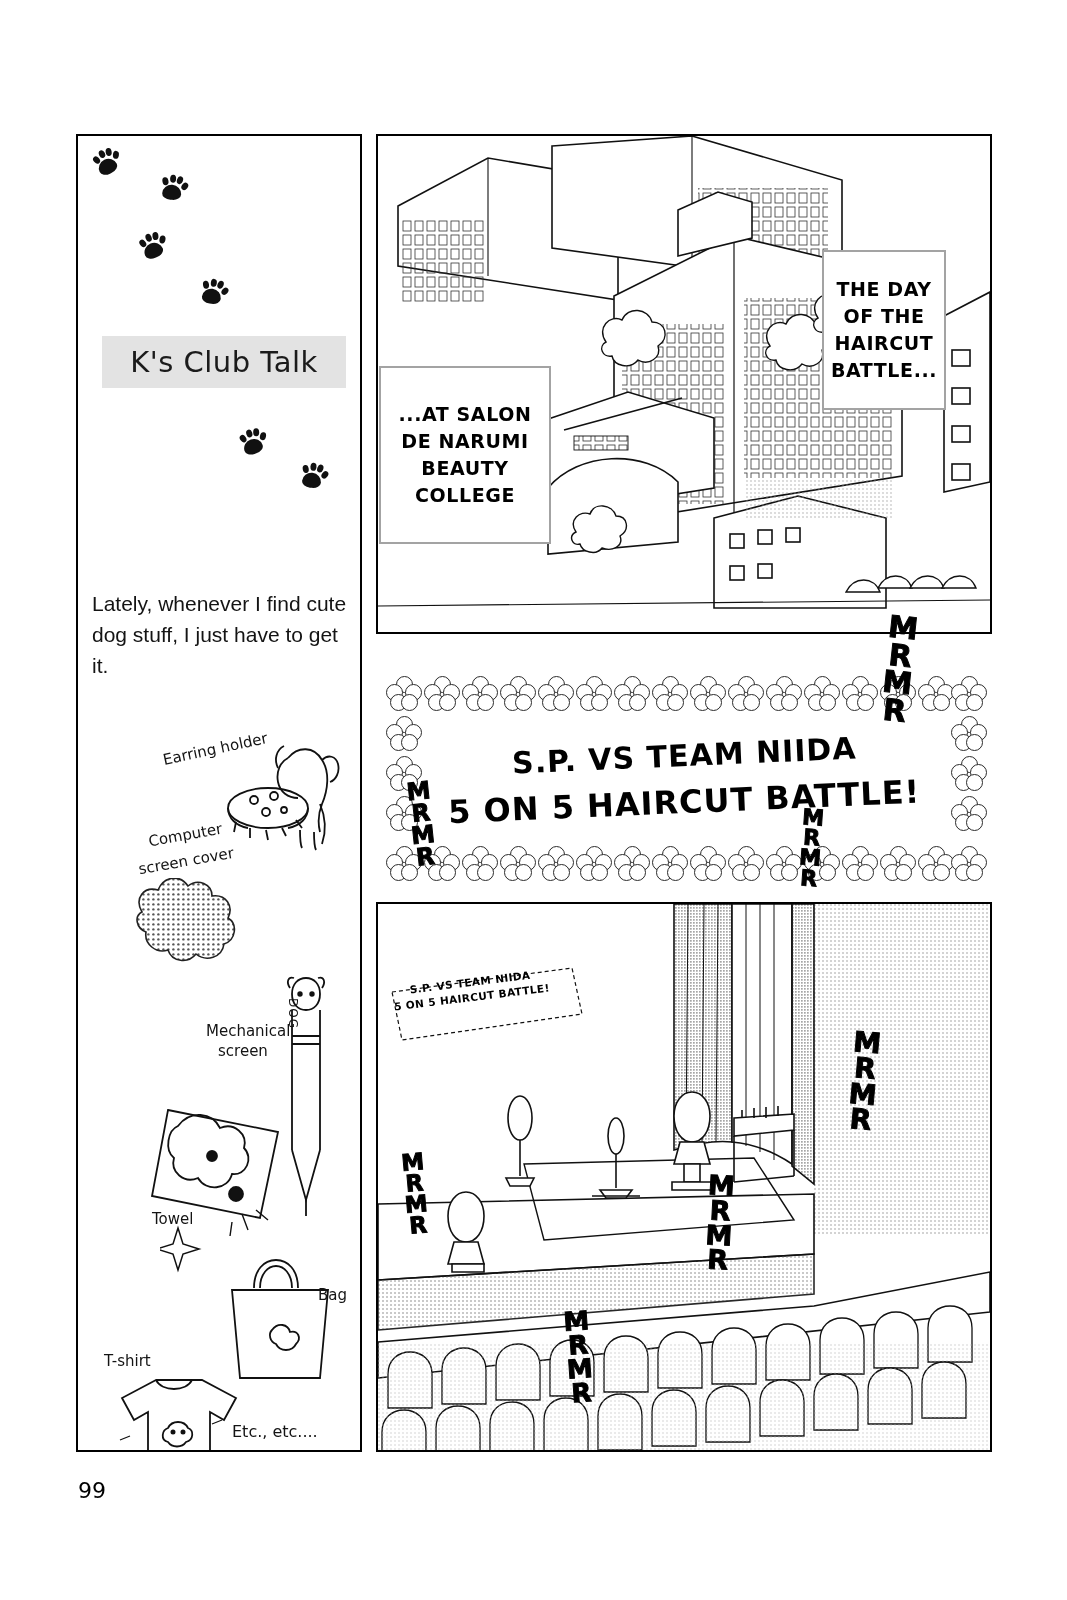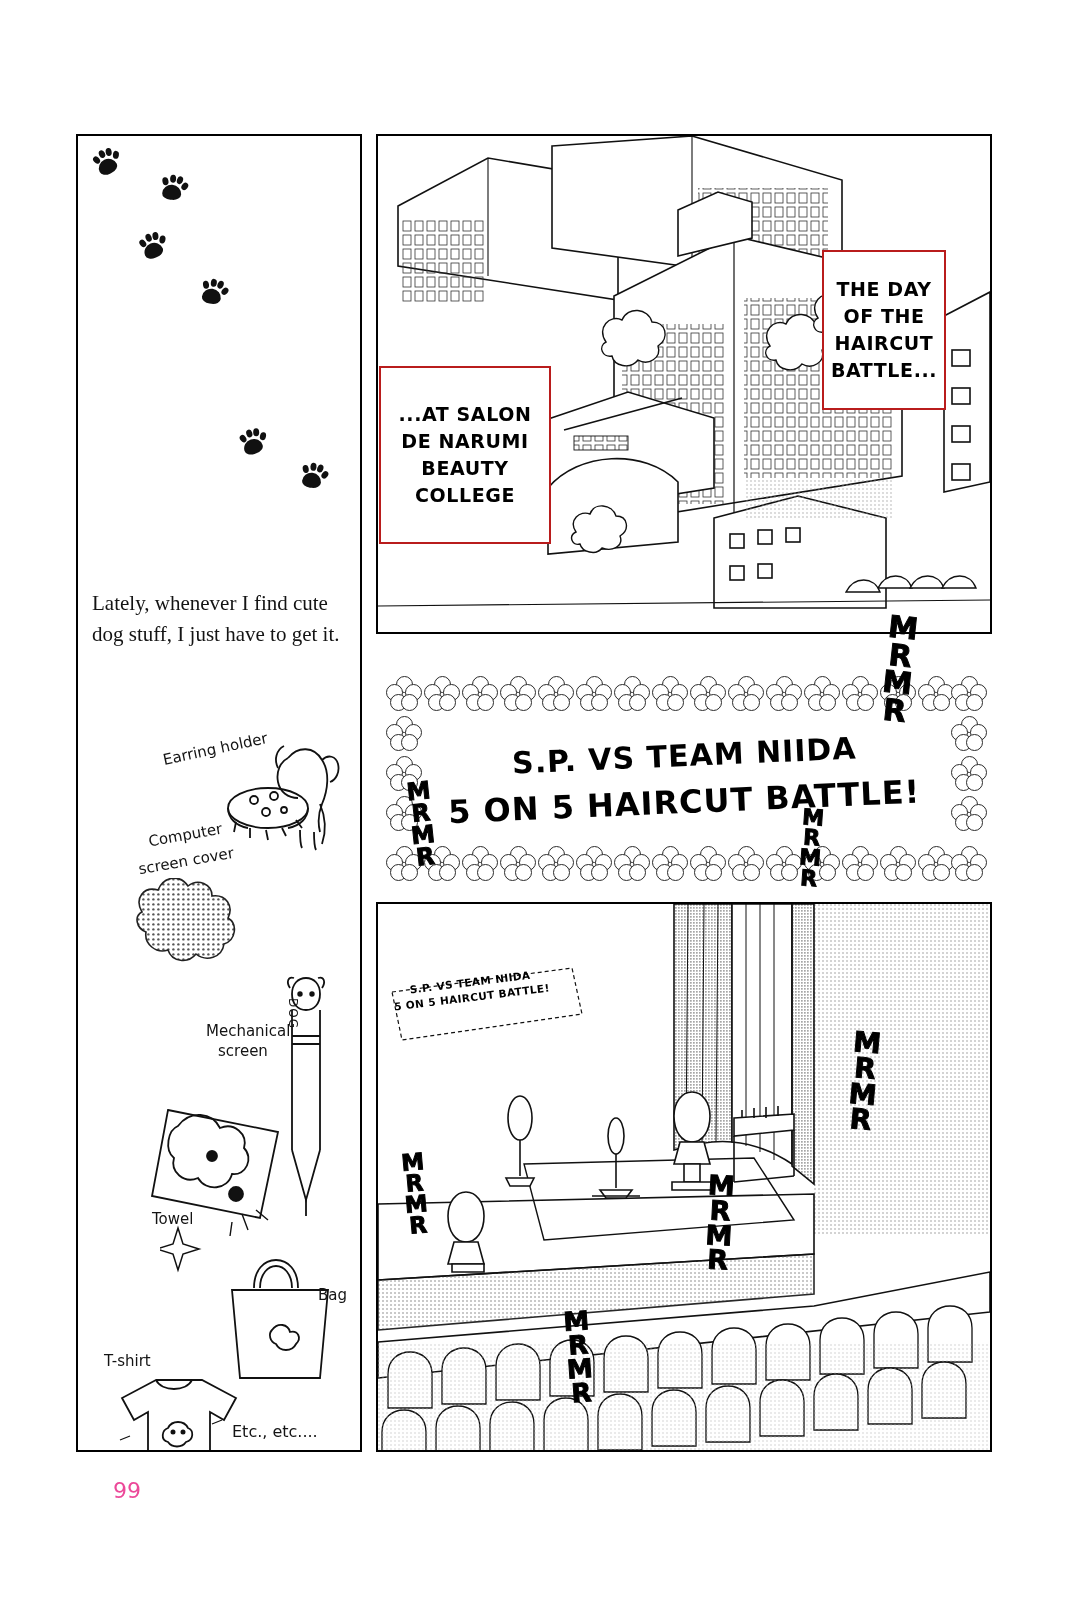--- a/index.html
+++ b/index.html
@@ -83,21 +83,21 @@
     font-size: 29px;
     letter-spacing: 0.5px;
     color: #1b1b1b;
   }
 
   .club-body {
     position: absolute;
     left: 14px;
     top: 452px;
     width: 262px;
-    font-family: Liberation Serif, serif;
+    font-family: Liberation Sans, sans-serif;
     font-size: 21px;
     line-height: 31px;
     color: #141414;
   }
 
   .sticker-label {
     position: absolute;
     font-family: "DejaVu Sans", sans-serif;
     font-size: 15px;
     color: #141414;
@@ -131,21 +131,21 @@
     height: 500px;
     border: 2px solid #000;
     box-sizing: border-box;
     overflow: hidden;
     background: #fff;
   }
 
   .balloon {
     position: absolute;
     background: #fff;
-    border: 2px solid #b91c1c;
+    border: 2px solid #a3a3a3;
     box-sizing: border-box;
     display: flex;
     align-items: center;
     justify-content: center;
     text-align: center;
   }
   .balloon span {
     font-family: "DejaVu Sans", sans-serif;
     font-weight: bold;
     font-size: 19px;
@@ -244,22 +244,21 @@
     color: #000;
     z-index: 5;
   }
 
   .page-number {
     position: absolute;
     left: 78px;
     top: 1478px;
     font-family: "DejaVu Sans", sans-serif;
     font-size: 22px;
-    color: #ec4899;
-    margin-left: 35px;
+    color: #000000;
   }
 </style>
 </head>
 <body>
 
 <div class="page">
 
   <div class="sidebar">
     <div class="sidebar-inner">
 
@@ -299,20 +298,23 @@
           <i class="pad"></i>
       </div>
       <div class="paw" style="left:222px; top:326px; transform:rotate(14deg);">
         <i class="t t1"></i>
           <i class="t t2"></i>
           <i class="t t3"></i>
           <i class="t t4"></i>
           <i class="pad"></i>
       </div>
 
+      <div class="club-title">
+        <span>K's Club Talk</span>
+      </div>
 
       <div class="club-body">Lately, whenever I find cute dog stuff, I just have to get it.</div>
 
       <svg class="sketch" style="left:148px; top:600px;" width="120" height="118" viewBox="0 0 120 118">
         <g fill="none" stroke="#111" stroke-width="1.8">
           <path d="M62 22 c10 -12 26 -12 34 2 c8 12 6 30 0 44 c-4 10 -4 20 -2 28"></path>
           <path d="M62 22 c-8 4 -12 14 -10 24 c2 10 10 16 20 16"></path>
           <path d="M58 10 c-8 4 -10 14 -6 22"></path>
           <path d="M96 24 c6 -6 14 -4 16 4 c2 8 -2 16 -8 18"></path>
           <path d="M94 68 c6 14 6 28 2 40"></path>

